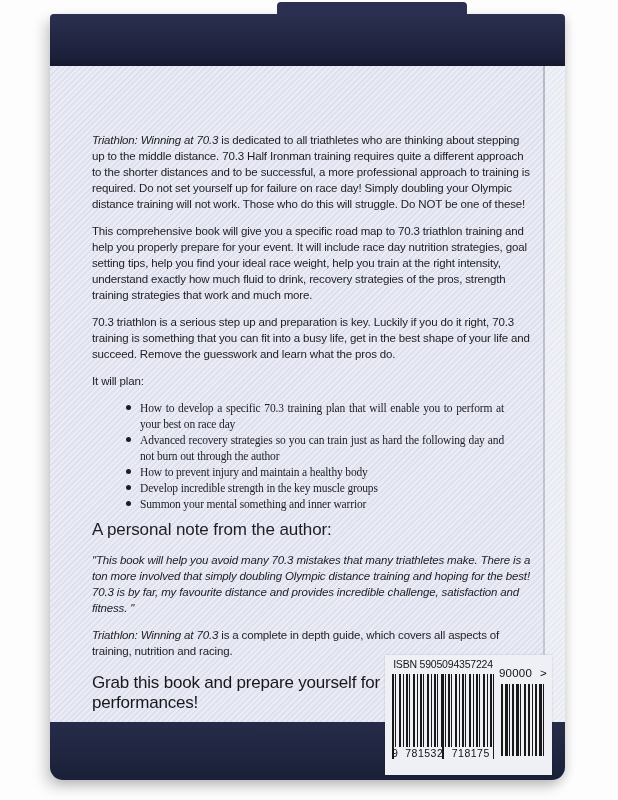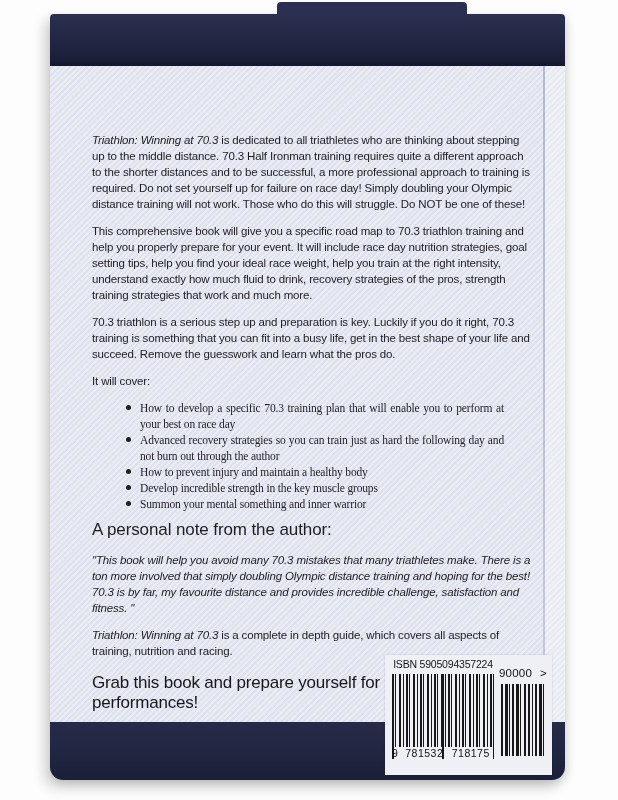--- a/index.html
+++ b/index.html
@@ -116,21 +116,21 @@
   <div class="panel"></div>
   <div class="spine-strip"></div>
   <div class="spine-crease"></div>
   <div class="band-bottom"></div>
 
   <div class="content">
     <p><span class="it">Triathlon: Winning at 70.3</span><span> is dedicated to all triathletes who are thinking about stepping up to the middle distance. 70.3 Half Ironman training requires quite a different approach to the shorter distances and to be successful, a more professional approach to training is required. Do not set yourself up for failure on race day! Simply doubling your Olympic distance training will not work. Those who do this will struggle. Do NOT be one of these!</span></p>
     <p><span>This comprehensive book will give you a specific road map to 70.3 triathlon training and help you properly prepare for your event. It will include race day nutrition strategies, goal setting tips, help you find your ideal race weight, help you train at the right intensity, understand exactly how much fluid to drink, recovery strategies of the pros, strength training strategies that work and much more.</span></p>
     <p><span>70.3 triathlon is a serious step up and preparation is key. Luckily if you do it right, 70.3 training is something that you can fit into a busy life, get in the best shape of your life and succeed. Remove the guesswork and learn what the pros do.</span></p>
 
-    <p class="cover-intro">It will cover:</p>
+    <p class="cover-intro">It will plan:</p>
     <ul class="covers">
       <li>How to develop a specific 70.3 training plan that will enable you to perform at your best on race day</li>
       <li>Advanced recovery strategies so you can train just as hard the following day and not burn out through the author</li>
       <li>How to prevent injury and maintain a healthy body</li>
       <li>Develop incredible strength in the key muscle groups</li>
       <li>Summon your mental something and inner warrior</li>
     </ul>
 
     <p class="note-heading">A personal note from the author:</p>
     <p class="quote">"This book will help you avoid many 70.3 mistakes that many triathletes make. There is a ton more involved that simply doubling Olympic distance training and hoping for the best!  70.3 is by far, my favourite distance and provides incredible challenge, satisfaction and fitness. "</p>

